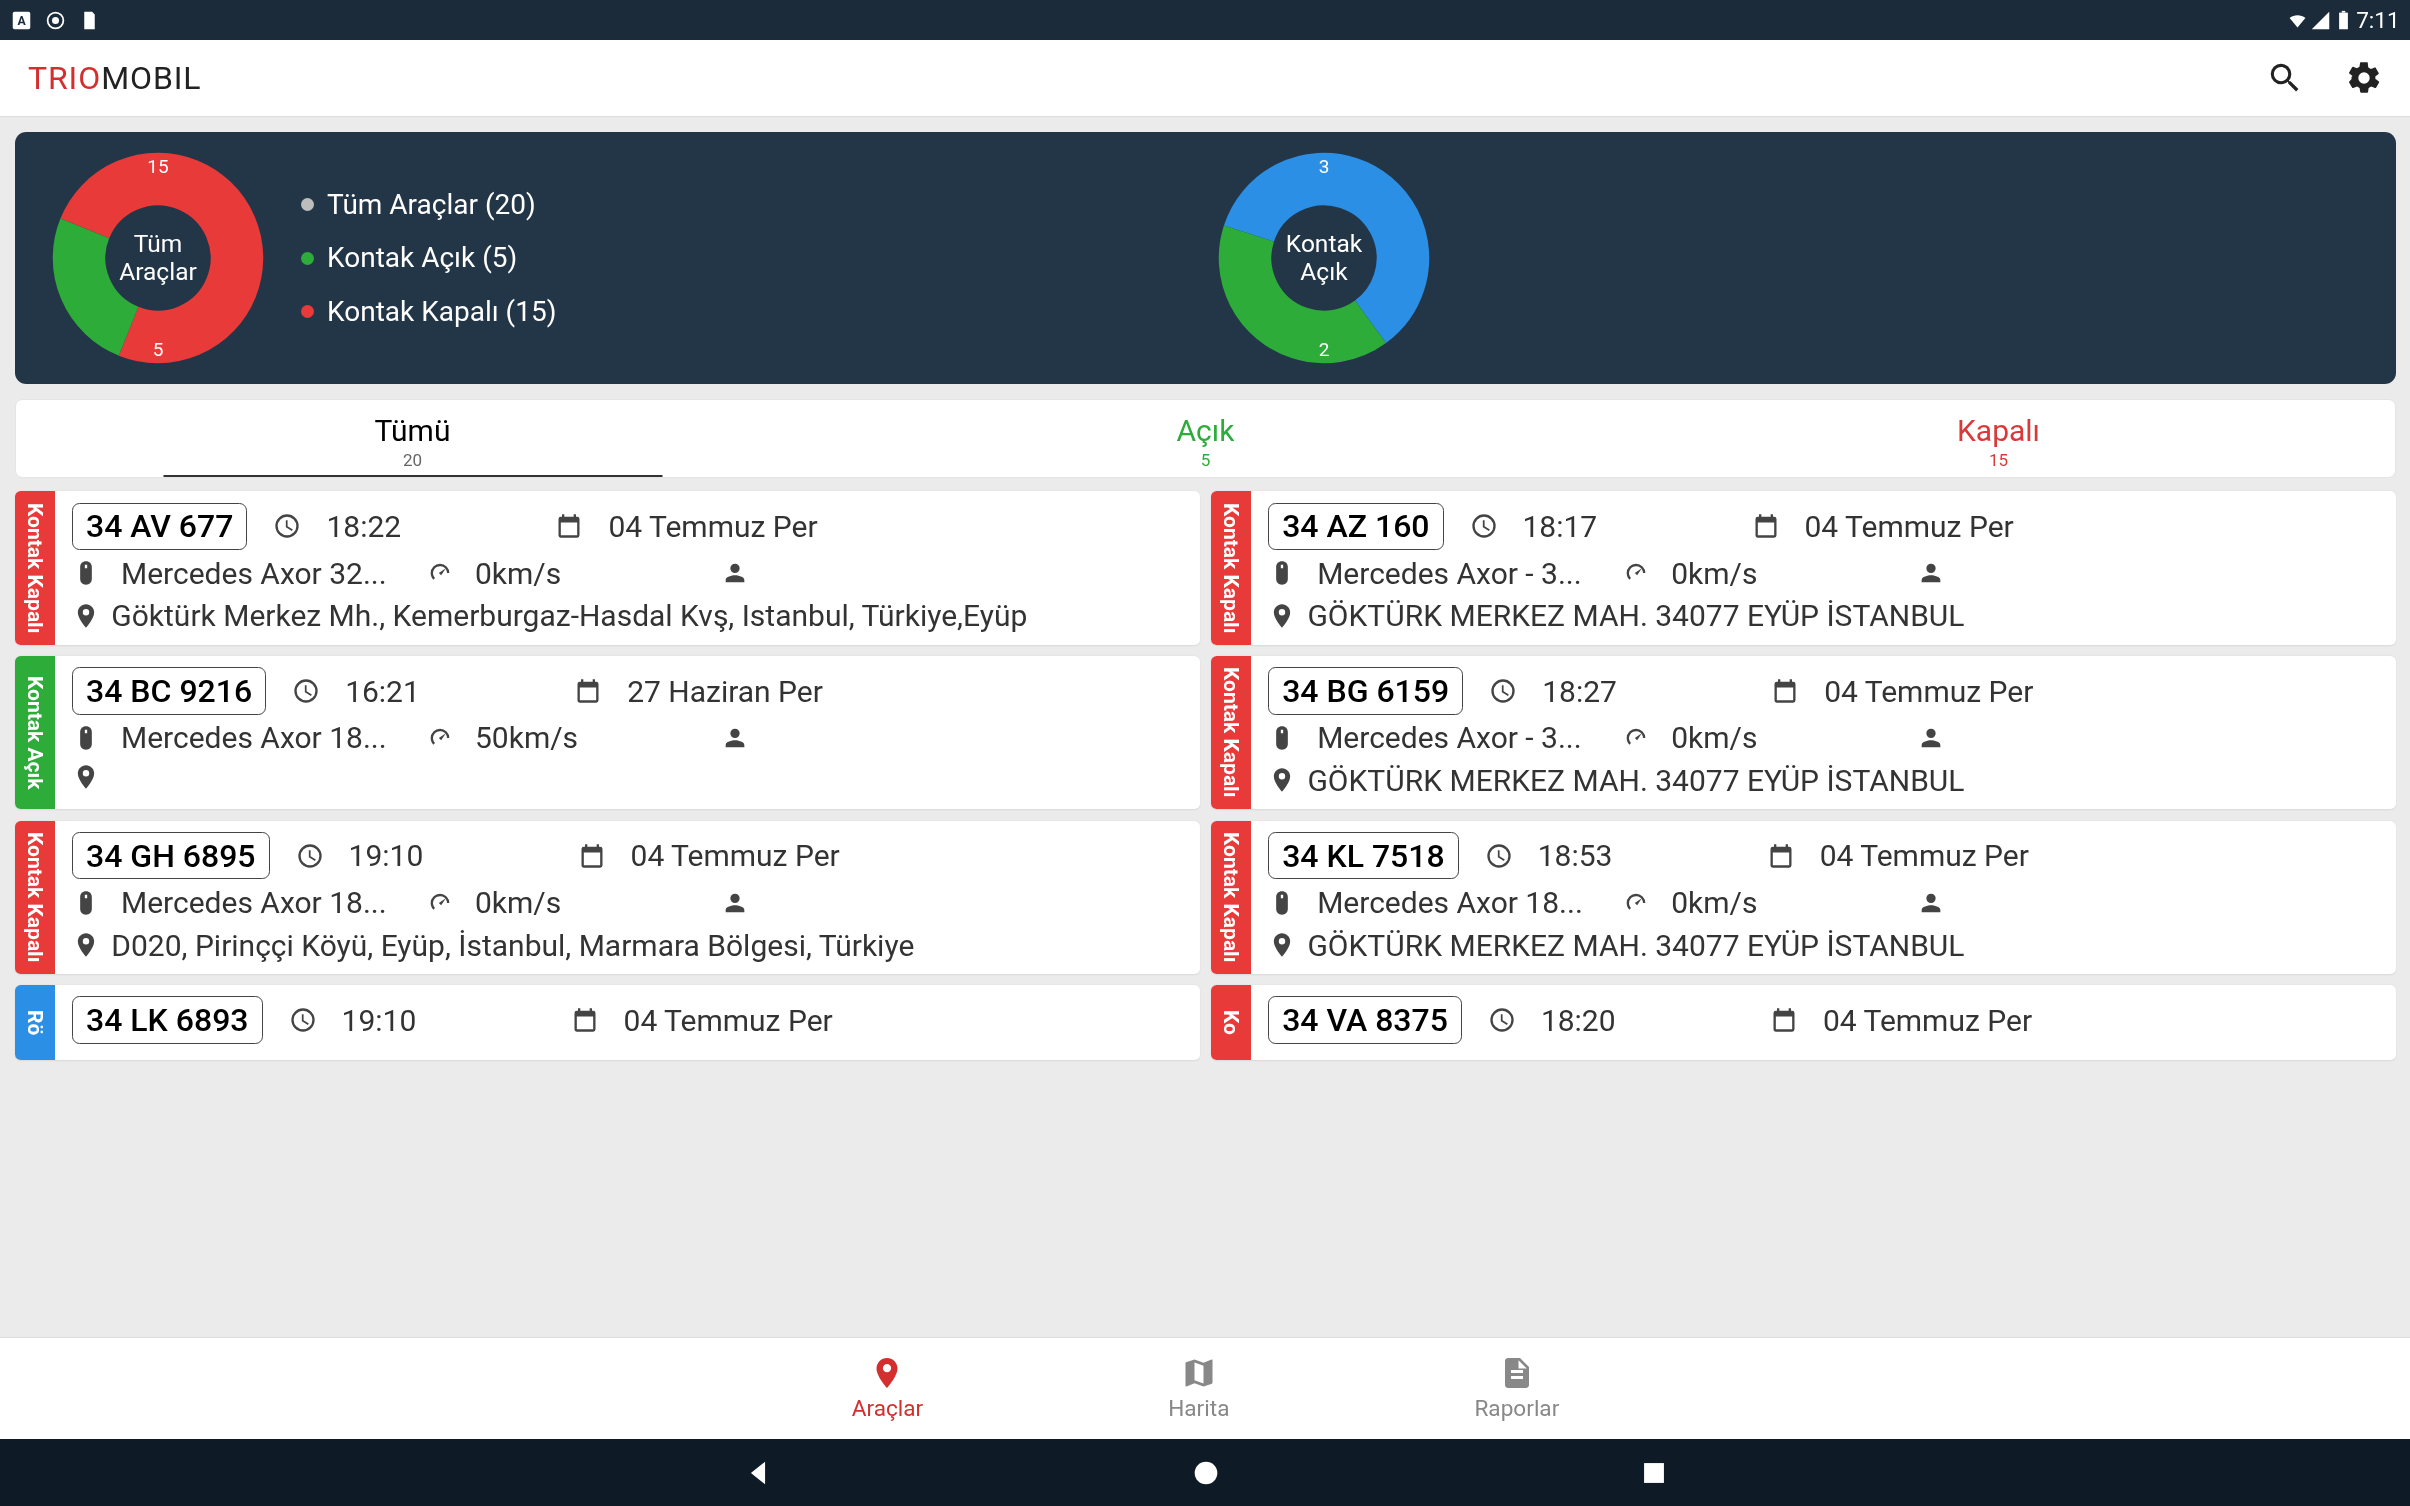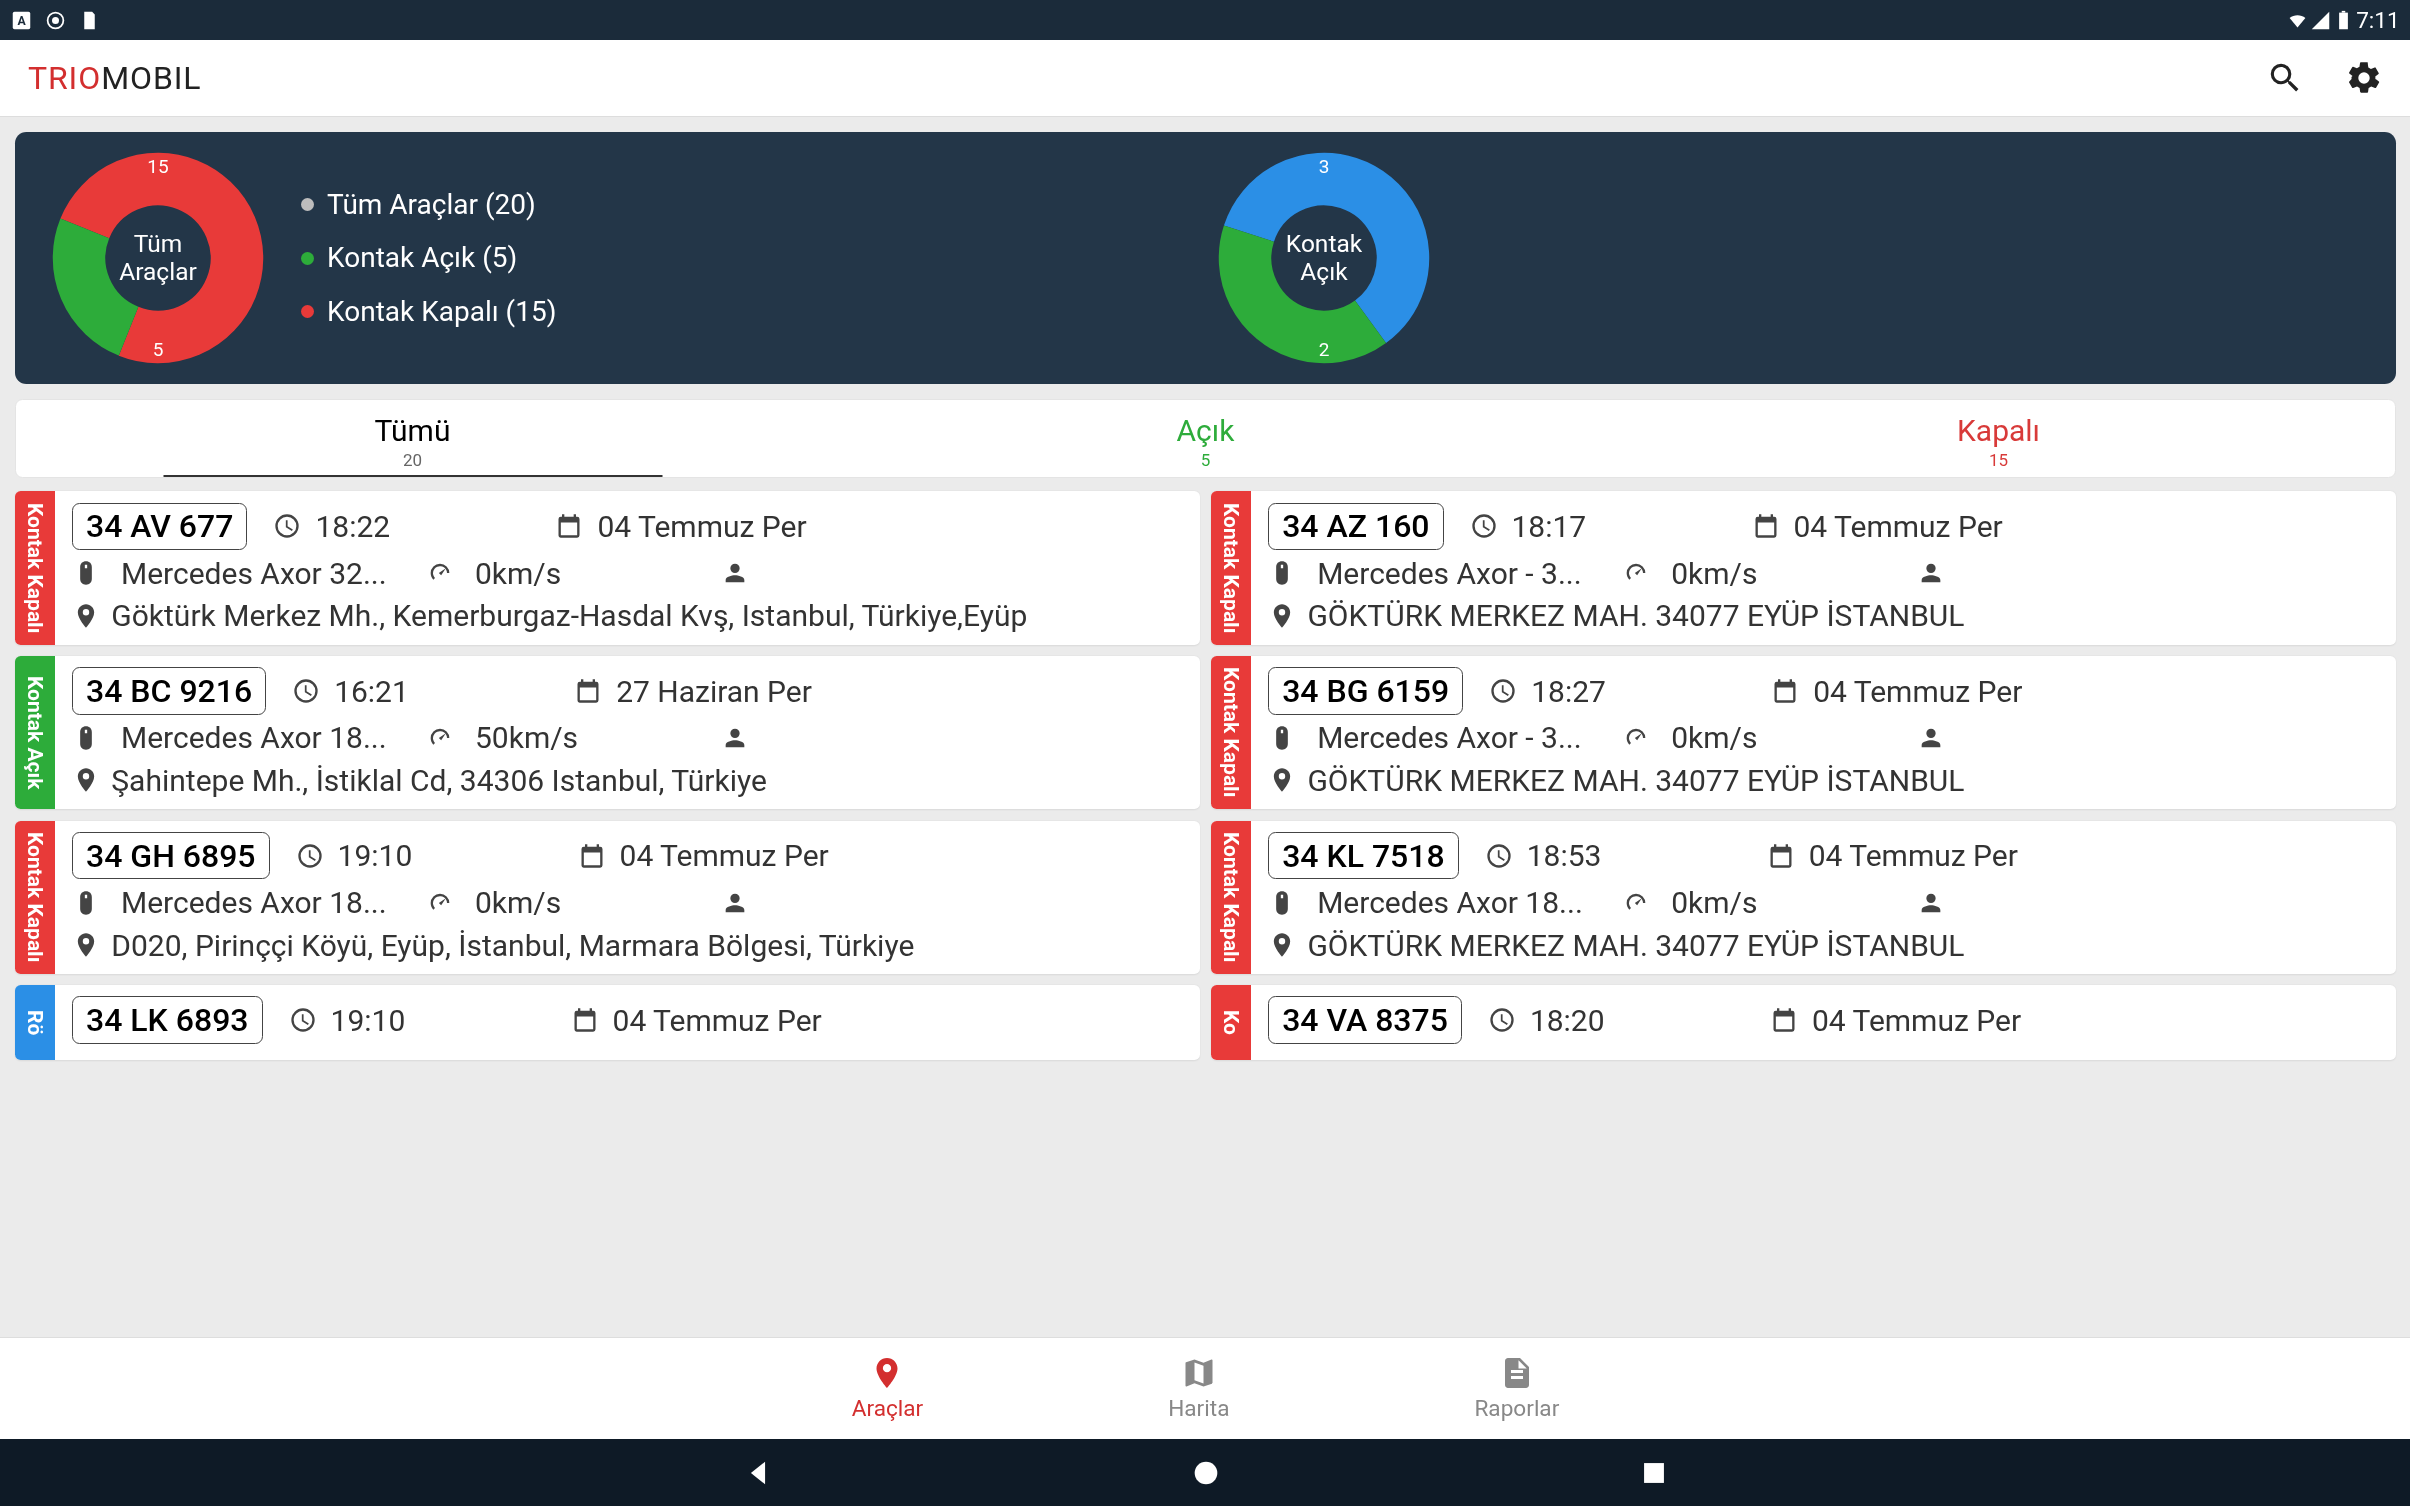--- a/index.html
+++ b/index.html
@@ -39,21 +39,21 @@
 
 .vehicle-grid { display: grid; grid-template-columns: 1fr 1fr; gap: 11.3px; margin: 13px 15px 0; }
 .vehicle-card { background: #fff; border-radius: 5.6px; display: flex; overflow: hidden; box-shadow: 0 0.9px 1.9px rgba(0,0,0,.08); }
 .status-strip { width: 40px; writing-mode: vertical-rl; text-orientation: mixed; text-align: center; color: #fff; font-size: 21px; font-weight: 700; padding: 9.4px 0; display: flex; align-items: center; justify-content: center; }
 .strip-kapali { background: #e83a39; }
 .strip-acik { background: #2dac3a; }
 .strip-rolanti { background: #2b8fe6; }
 .card-body { flex: 1; padding: 11.3px 17px; }
 .card-row { display: flex; align-items: center; margin-bottom: 5.6px; }
 .plate-box { border: 1.9px solid #444; border-radius: 7.5px; padding: 3.8px 13px; font-size: 32px; font-weight: 500; margin-right: 26px; }
-.cell { display: flex; align-items: center; gap: 14px; font-size: 30px; color: #333; }
+.cell { display: flex; align-items: center; gap: 25px; font-size: 30px; color: #333; }
 .cell.time { width: 282px; }
 .cell.date { flex: 1; }
 .meta-row { display: flex; align-items: center; gap: 13px; font-size: 30px; color: #333; margin-top: 3.8px; }
 .meta-cell { display: flex; align-items: center; gap: 21px; }
 .meta-cell.model { width: 341px; white-space: nowrap; overflow: hidden; text-overflow: ellipsis; }
 .meta-cell.speed { width: 282px; }
 .addr-row { display: flex; align-items: center; gap: 11.3px; font-size: 30px; color: #333; margin-top: 7.5px; white-space: nowrap; overflow: hidden; text-overflow: ellipsis; text-align: center; }
 .ic { width: 28px; height: 28px; fill: #444; flex-shrink: 0; }
 
 .bottom-nav { position: absolute; bottom: 68px; left: 0; right: 0; background: #fff; height: 102px; display: flex; justify-content: center; gap: 245px; align-items: center; border-top: 0.9px solid #ddd; }
@@ -302,21 +302,20 @@
         <div class="meta-cell">
             <svg class="ic" viewBox="0 0 24 24">
               <use href="#i-user"></use>
             </svg>
           </div>
       </div>
       <div class="addr-row">
           <svg class="ic" viewBox="0 0 24 24">
             <use href="#i-pin"></use>
           </svg>
-          <span>Şahintepe Mh., İstiklal Cd, 34306 Istanbul, Türkiye</span>
         </div>
 
     </div>
     </div>
     <div class="vehicle-card">
     <div class="status-strip strip-kapali">Kontak Kapalı</div>
     <div class="card-body">
       <div class="card-row">
         <div class="plate-box">34 BG 6159</div>
         <div class="cell time">

